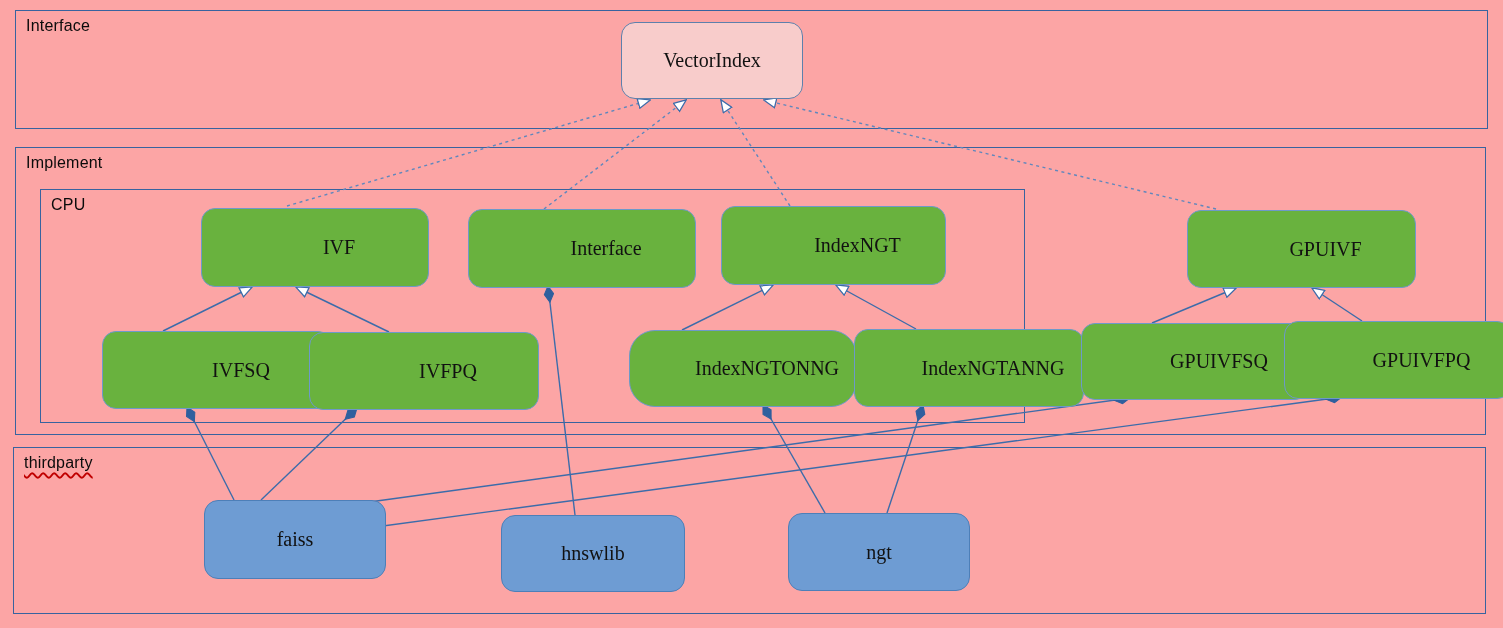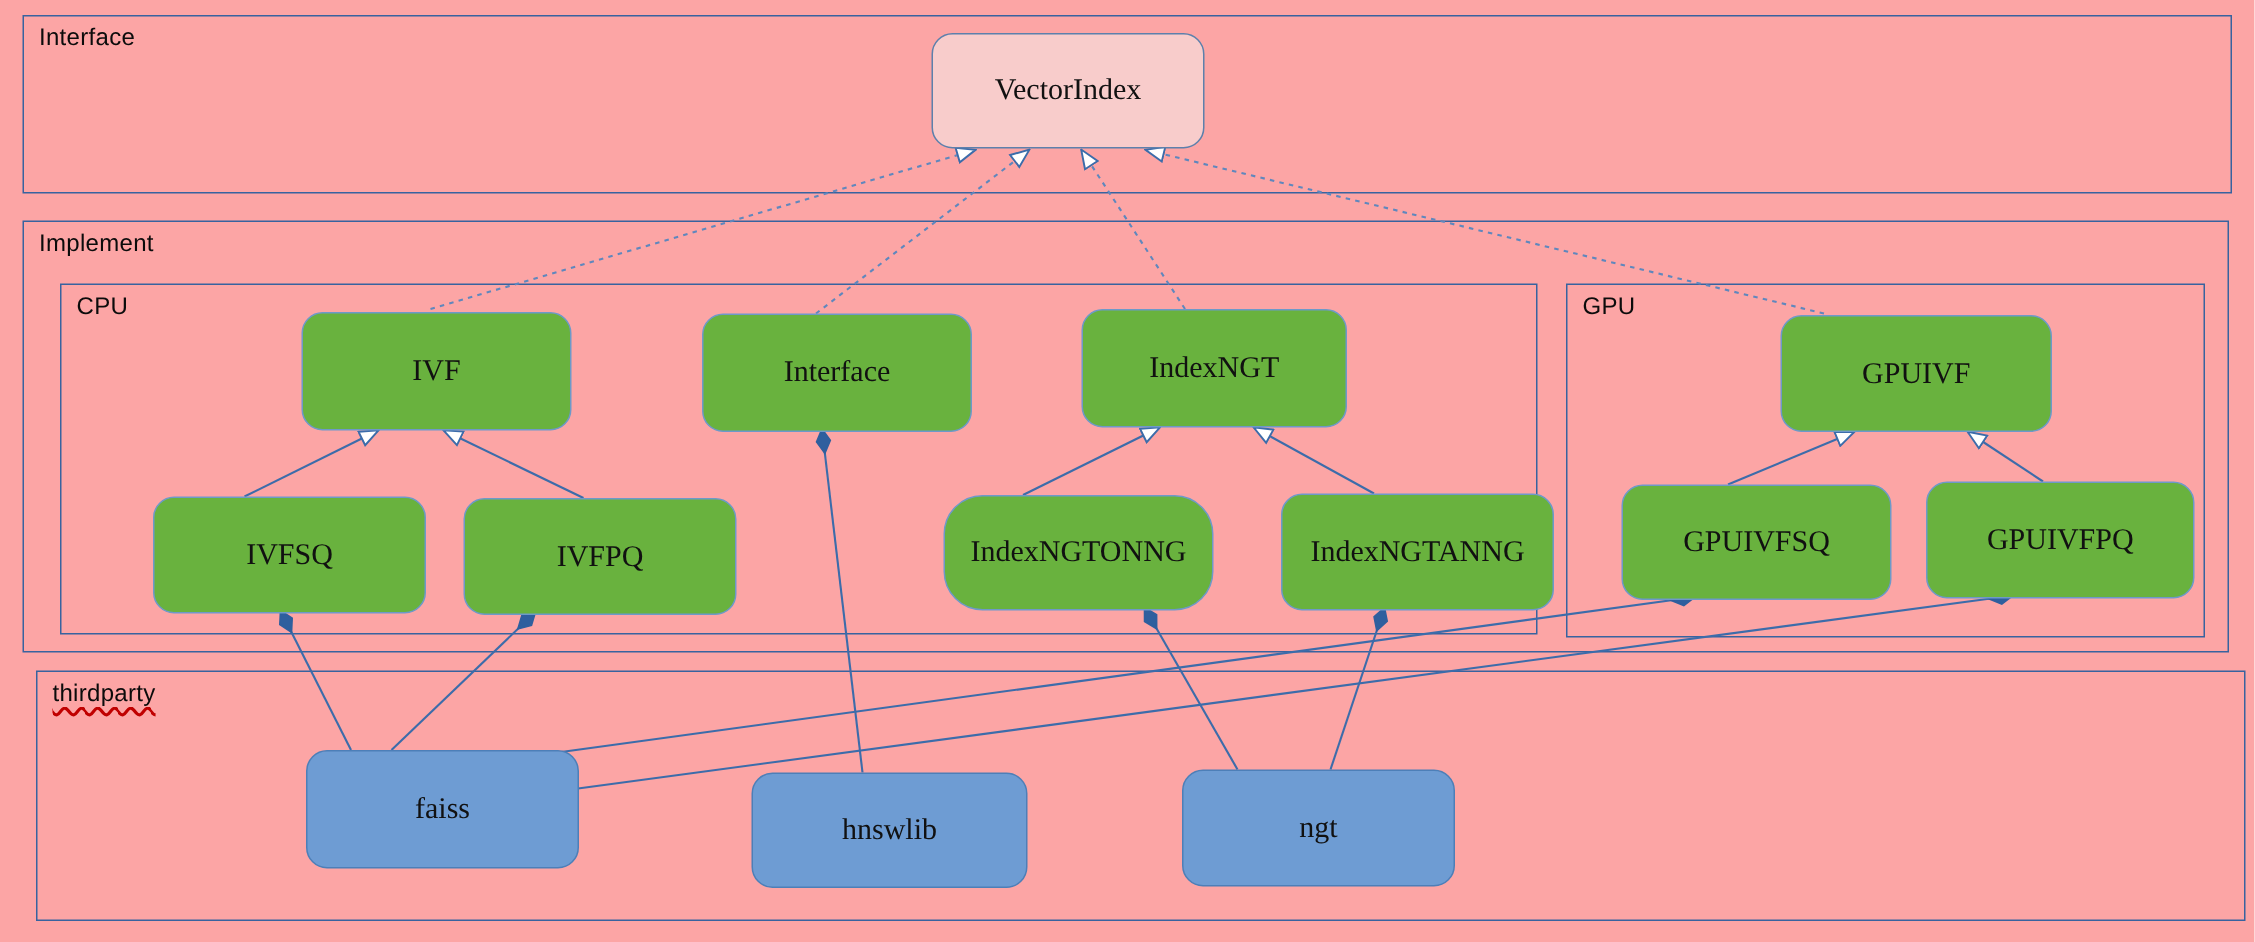--- a/index.html
+++ b/index.html
@@ -10,40 +10,40 @@
   
   .frame { position:absolute; border:1.6px solid #37639f; background:transparent; }
   .frame-label {
     position:absolute; left:10px; top:6px; font-size:16px; color:#0b0b0b;
     font-family:"Liberation Sans", sans-serif; letter-spacing:0.2px;
   }
   #frame-interface  { left:15px;   top:10px;  width:1471px; height:117px; }
   #frame-implement  { left:15px;   top:147px; width:1469px; height:286px; }
   #frame-cpu        { left:40px;   top:189px; width:983px;  height:232px; }
   #frame-gpu        { left:1044px; top:189px; width:424px;  height:234px; }
-  #frame-thirdparty { left:24px;   top:447px; width:1471px; height:165px; }
+  #frame-thirdparty { left:13px;   top:447px; width:1471px; height:165px; }
   #frame-thirdparty .frame-label {
     text-decoration: underline wavy #c00000 1.5px;
     text-underline-offset: 4px;
   }
   
   #edges { position:absolute; left:0; top:0; width:1503px; height:628px; z-index:3; }
   .edge { stroke:#3c6caa; stroke-width:1.4; fill:none; }
   .realization { stroke:#5f87bd; stroke-dasharray:3 3.5; marker-end:url(#arrow-hollow); }
   .generalization { marker-end:url(#arrow-hollow); }
   .composition { marker-end:url(#diamond-filled); }
   
   .node {
     position:absolute; z-index:4; display:flex; align-items:center; justify-content:center;
     border-radius:14px; font-family:"Liberation Serif", serif; font-size:20px; color:#111;
     text-align:center;
     margin-left:16px;
   }
   .node-interface { background:#f8cccb; border:1.6px solid #5d80ac; }
-  .node-green     { background:#69b23e; border:1.5px solid #6d99c9; }
+  .node-green     { background:#69b23e; border:1.5px solid #6d99c9;padding-left:48px; }
   .node-blue      { background:#6e9cd3; border:1.6px solid #4d7fb8; }
   #node-vectorindex  { left:605px;  top:22px;  width:180px; height:75px; }
   #node-ivf          { left:185px;  top:208px; width:178px; height:77px; }
   #node-indexhnsw    { left:452px;  top:209px; width:178px; height:77px; }
   #node-indexngt     { left:705px;  top:206px; width:175px; height:77px; }
   #node-ivfsq        { left:86px;   top:331px; width:180px; height:76px; }
   #node-ivfpq        { left:293px;  top:332px; width:180px; height:76px; }
   #node-indexngtonng { left:613px;  top:330px; width:178px; height:75px;border-radius:26px; }
   #node-indexngtanng { left:838px;  top:329px; width:180px; height:76px; }
   #node-gpuivf       { left:1171px; top:210px; width:179px; height:76px; }
@@ -59,23 +59,20 @@
 <div id="canvas">
 
   <div class="frame" id="frame-interface">
     <span class="frame-label">Interface</span>
   </div>
   <div class="frame" id="frame-implement">
     <span class="frame-label">Implement</span>
   </div>
   <div class="frame" id="frame-cpu">
     <span class="frame-label">CPU</span>
-  </div>
-  <div class="frame" id="frame-gpu">
-    <span class="frame-label">GPU</span>
   </div>
   <div class="frame" id="frame-thirdparty">
     <span class="frame-label">thirdparty</span>
   </div>
 
   <svg id="edges" xmlns="http://www.w3.org/2000/svg">
     <defs>
       <marker id="arrow-hollow" viewBox="0 0 12 10" refX="11" refY="5" markerWidth="14" markerHeight="12" markerUnits="userSpaceOnUse" orient="auto">
         <path d="M0.7,0.7 L11.3,5 L0.7,9.3 Z" fill="#ffffff" stroke="#3c6caa" stroke-width="1.1"></path>
       </marker>

